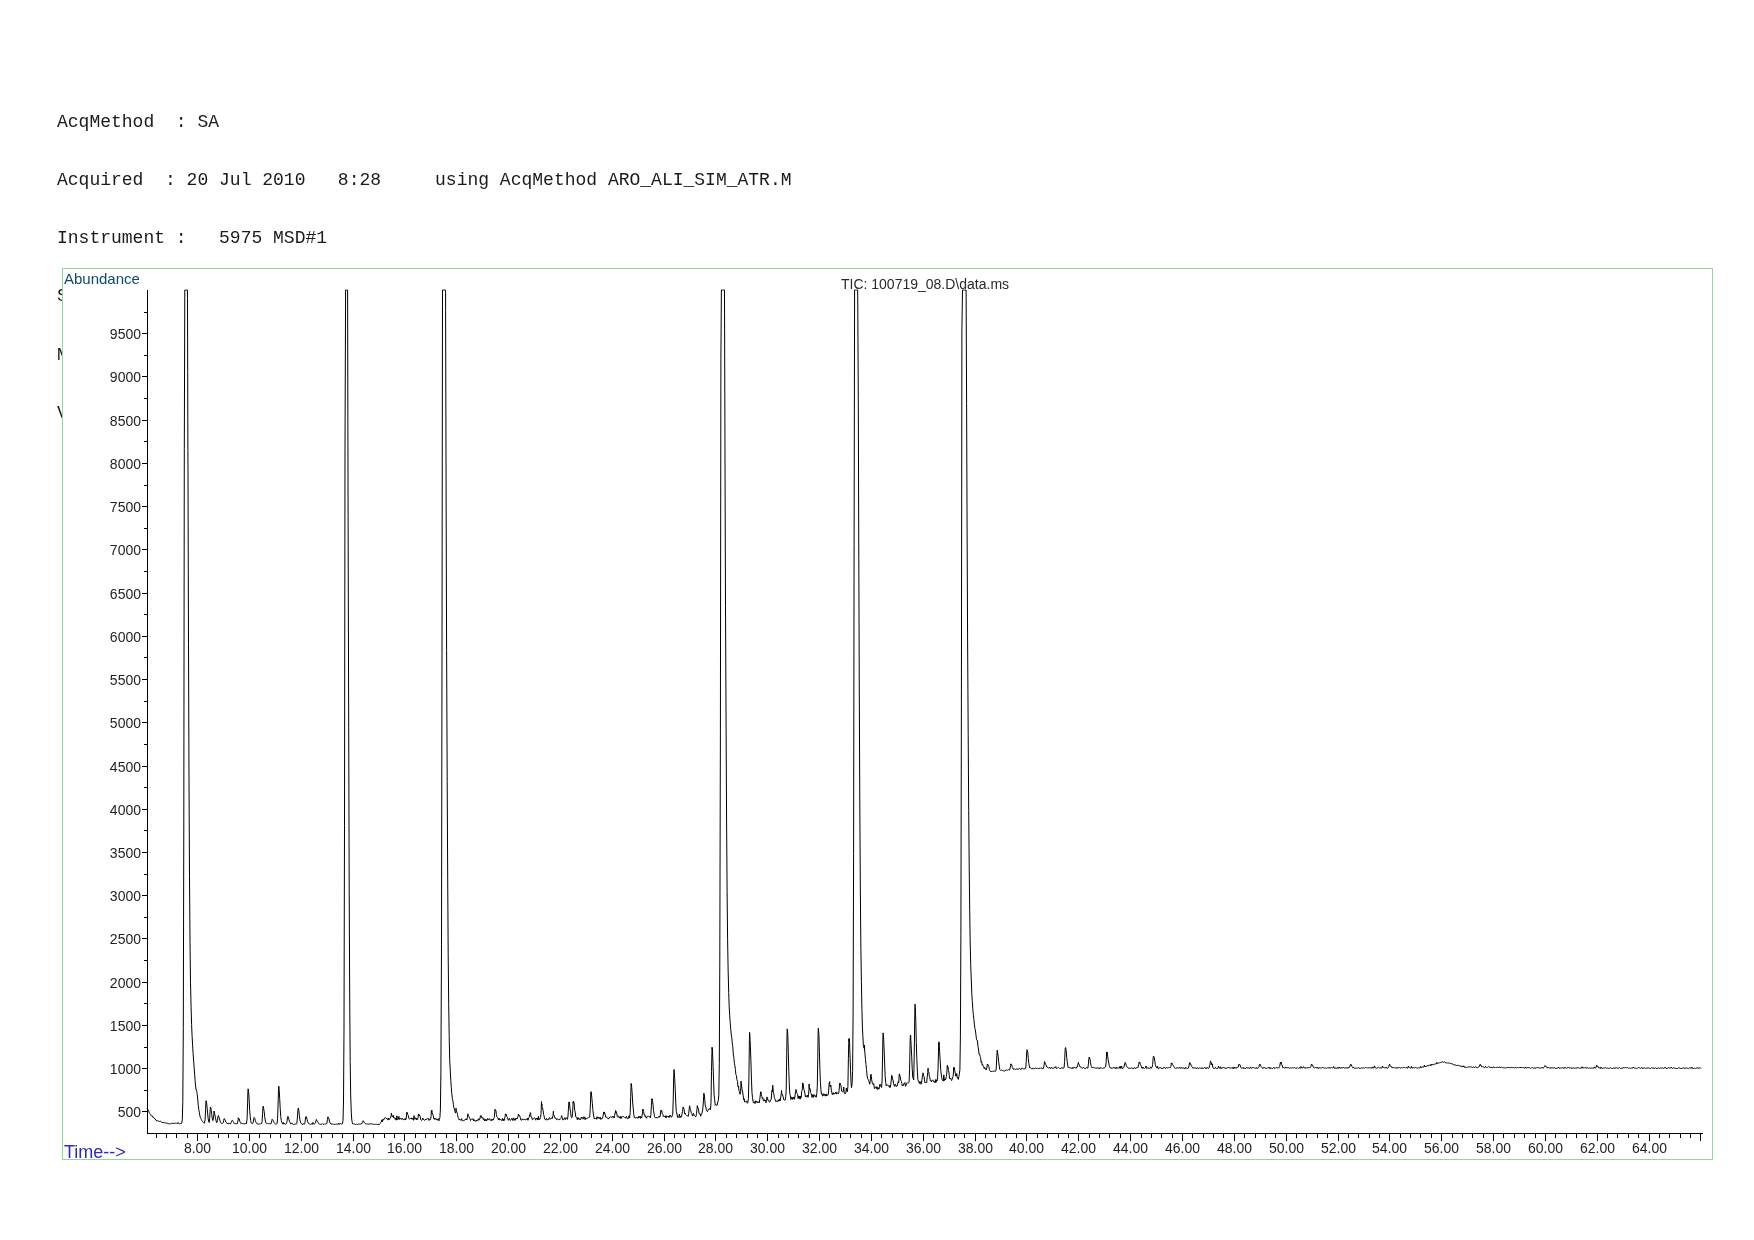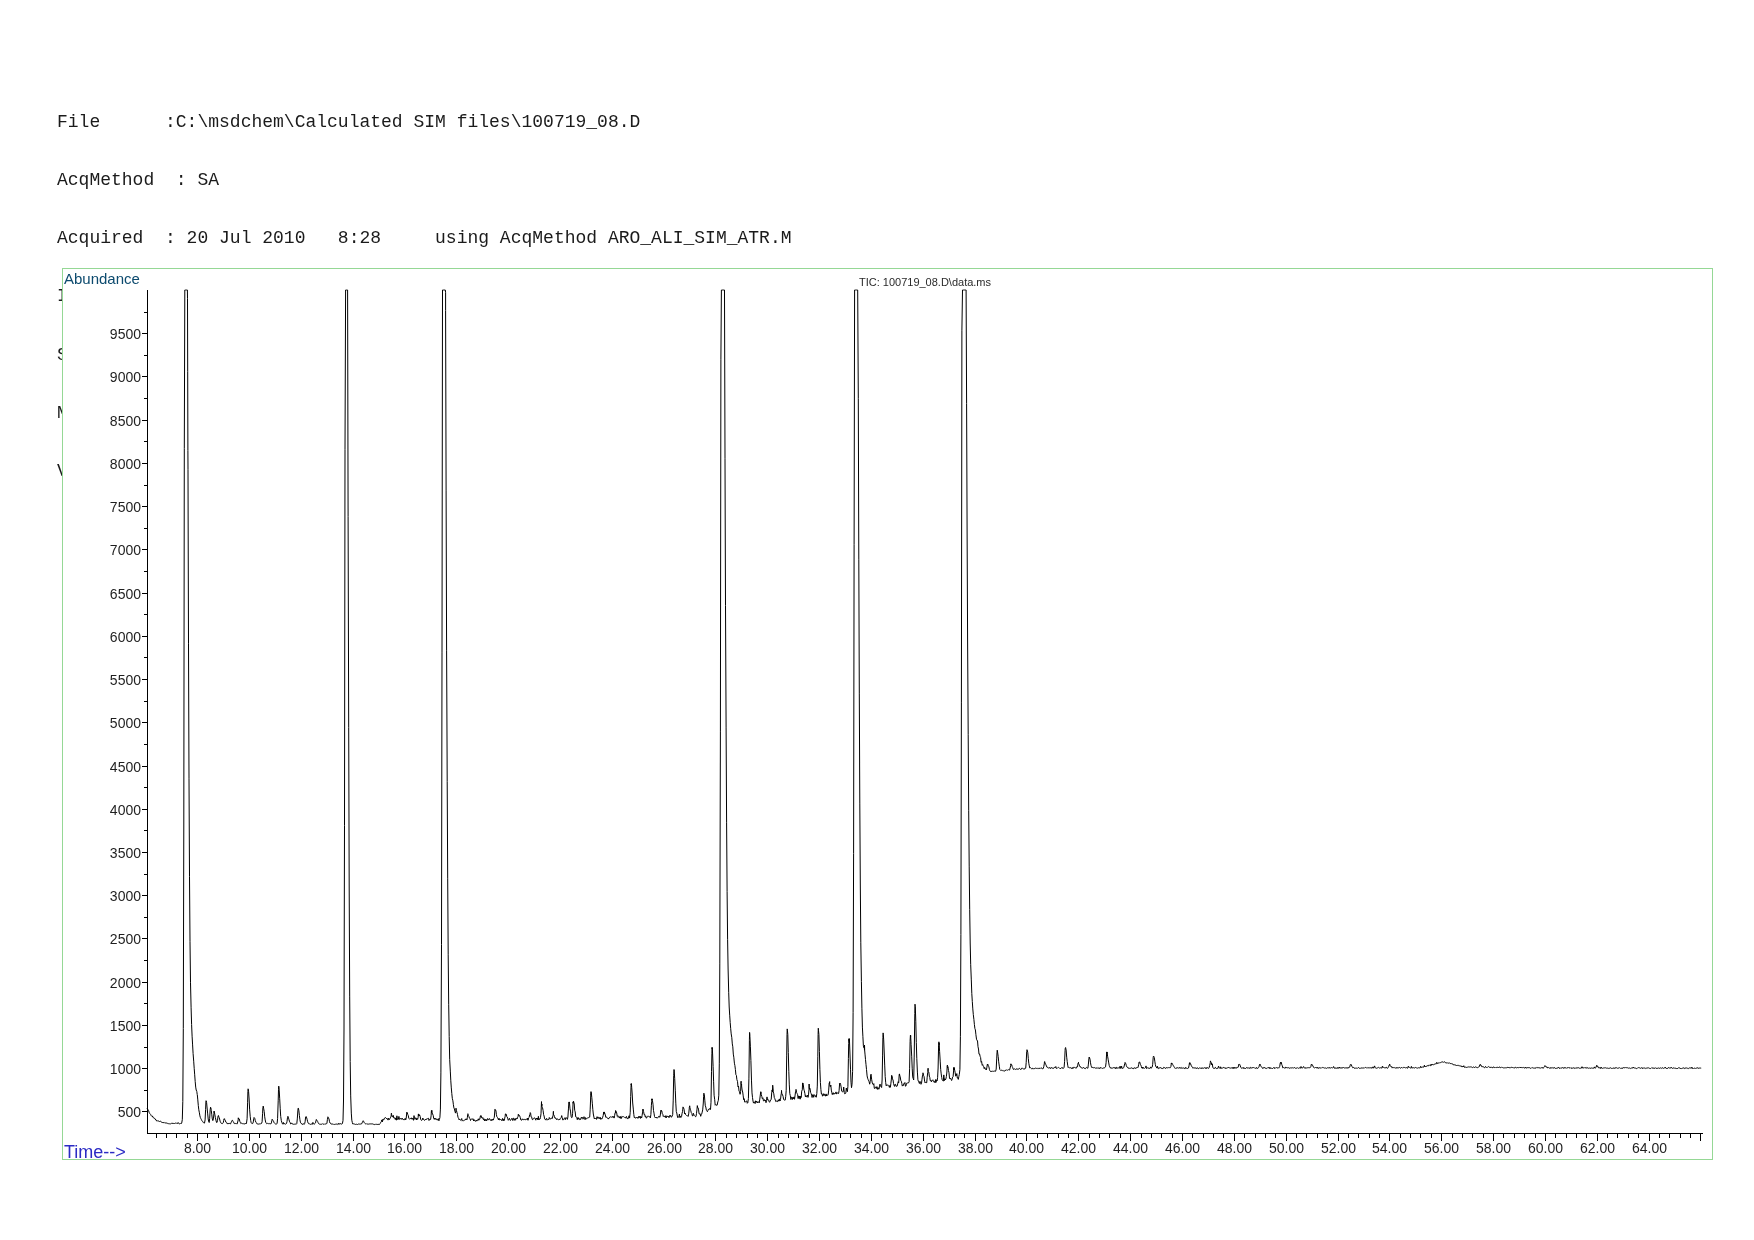--- a/index.html
+++ b/index.html
@@ -15,31 +15,30 @@
   .chart-frame{
     position:absolute;left:62px;top:268px;width:1649px;height:890px;
     border:1px solid #95d895;background:#ffffff;
   }
   #plot-svg{position:absolute;left:0;top:0;pointer-events:none;}
   .abundance-label{
     position:absolute;left:64px;top:270px;color:#0c4a6e;font-size:15px;white-space:pre;
   }
   .chart-title{
     position:absolute;left:925px;top:276px;transform:translateX(-50%);
-    color:#2a2a2a;font-size:11px;white-space:pre;
+    color:#2a2a2a;font-size:14px;white-space:pre;
   }
   .time-label{
     position:absolute;left:64px;top:1142px;color:#2b2bc4;font-size:18px;white-space:pre;
   }
 </style>
 </head>
 <body>
 
 <div class="header-block">
-  <div>File      :C:\msdchem\Calculated SIM files\100719_08.D</div>
   <div>AcqMethod  : SA</div>
   <div>Acquired  : 20 Jul 2010   8:28     using AcqMethod ARO_ALI_SIM_ATR.M</div>
   <div>Instrument :   5975 MSD#1</div>
   <div>Sample Name: 100718i</div>
   <div>Misc Info  : 100718i [VC21] 0 m</div>
   <div>Vial Number: 6</div>
 </div>
 
 <div class="chart-frame"></div>
 

